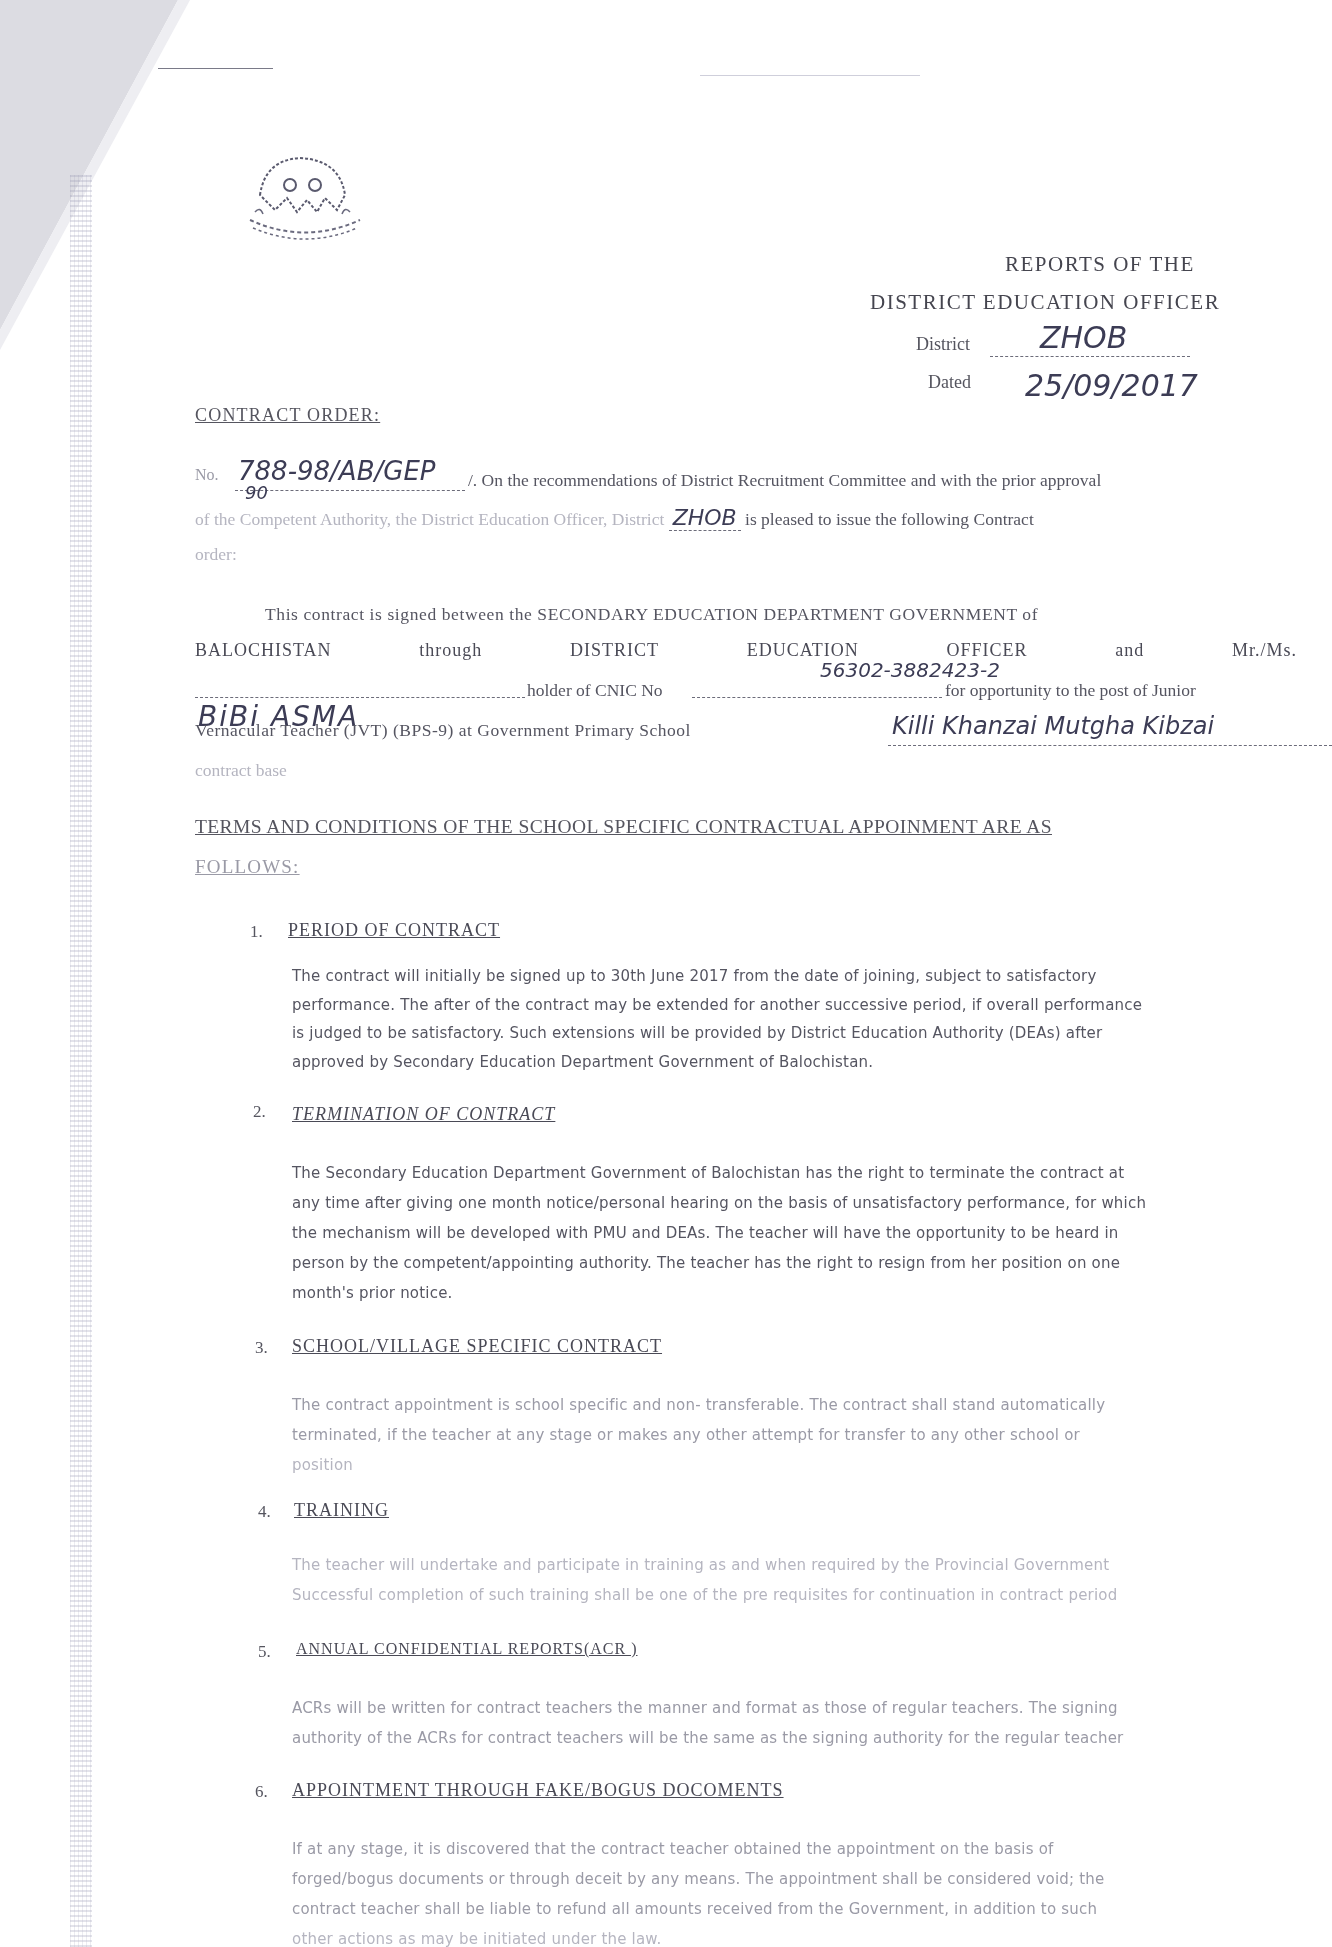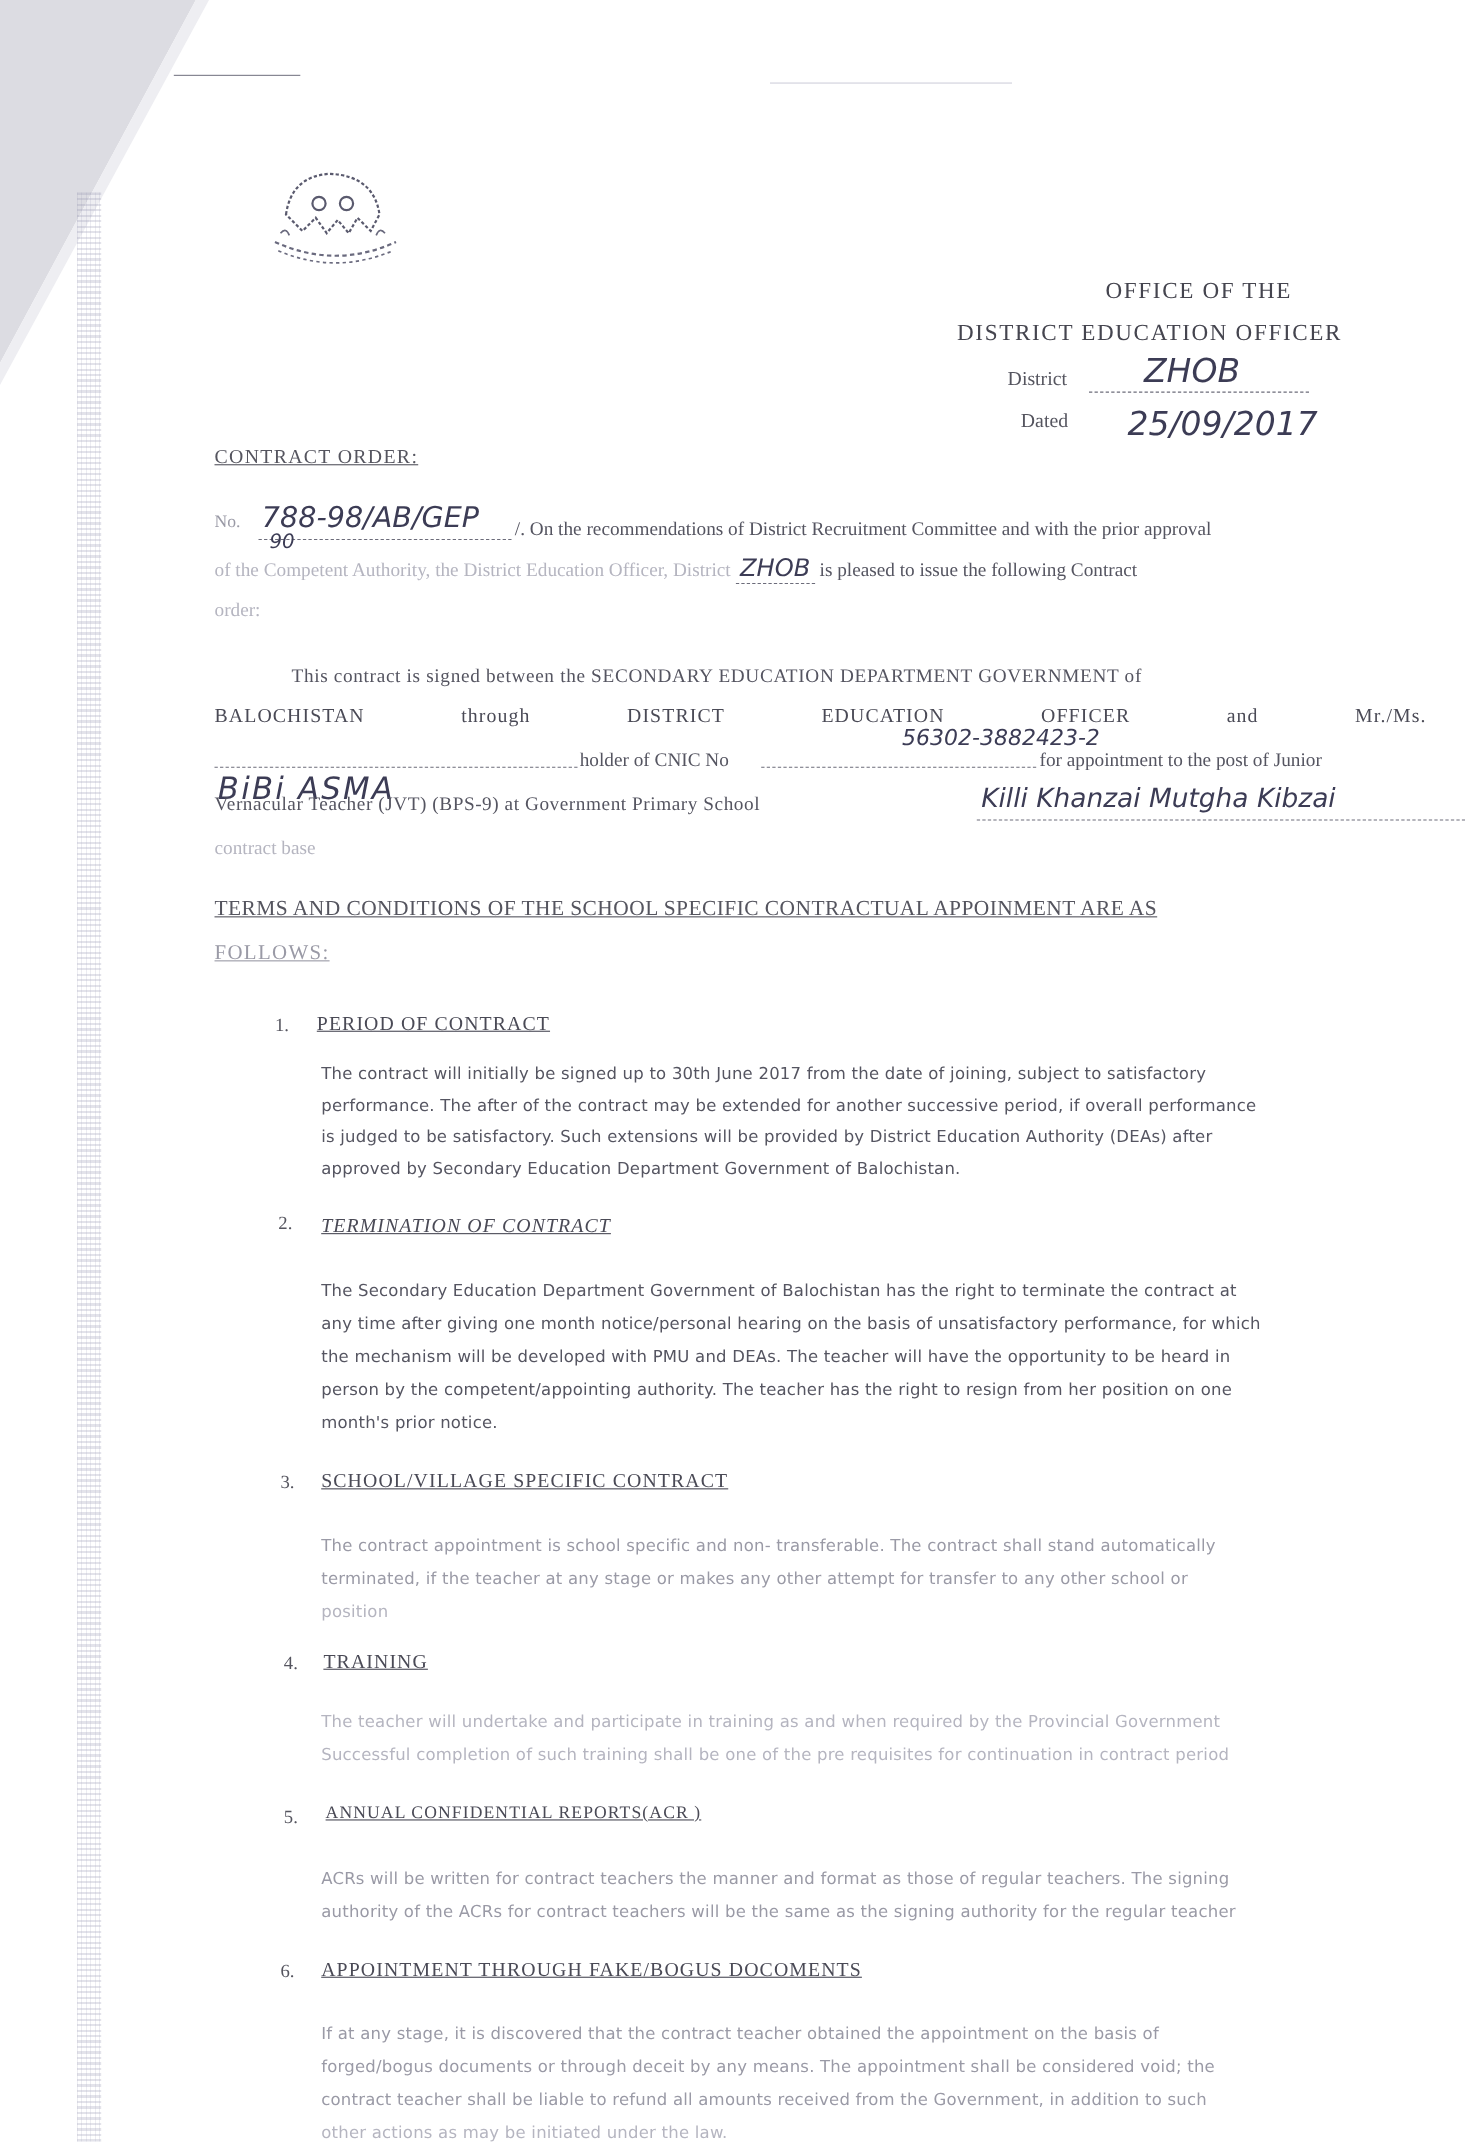--- a/index.html
+++ b/index.html
@@ -52,21 +52,21 @@
 <svg class="emblem" viewBox="0 0 120 100">
   <path d="M15 45 Q20 10 55 8 Q95 10 100 45 L92 60 L80 48 L72 62 L62 50 L52 62 L42 48 L30 60 Z" fill="none" stroke="#5a5a6e" stroke-width="2" stroke-dasharray="3 2"></path>
   <circle cx="45" cy="35" r="6" fill="none" stroke="#5a5a6e" stroke-width="2"></circle>
   <circle cx="70" cy="35" r="6" fill="none" stroke="#5a5a6e" stroke-width="2"></circle>
   <path d="M5 70 Q60 95 115 70" fill="none" stroke="#6a6a7e" stroke-width="2" stroke-dasharray="4 3"></path>
   <path d="M8 78 Q60 100 112 78" fill="none" stroke="#6a6a7e" stroke-width="1.5" stroke-dasharray="3 3"></path>
   <path d="M10 62 q5 -6 8 2" fill="none" stroke="#6a6a7e" stroke-width="1.5"></path>
   <path d="M105 62 q-5 -6 -8 2" fill="none" stroke="#6a6a7e" stroke-width="1.5"></path>
 </svg>
 
-<div class="office-line" style="left:1005px; top:252px;">OFFICE OF THE</div>
+<div class="office-line" style="left:1005px; top:252px;">REPORTS OF THE</div>
 <div class="office-line" style="left:870px; top:290px;">DISTRICT EDUCATION OFFICER</div>
 <div class="small-label" style="left:916px; top:334px;">District</div>
 <div class="blank" style="left:990px; top:356px; width:200px;"></div>
 <div class="hand" style="left:1040px; top:320px; font-size:30px;">ZHOB</div>
 <div class="small-label" style="left:928px; top:372px;">Dated</div>
 <div class="hand" style="left:1025px; top:368px; font-size:30px;">25/09/2017</div>
 
 <div class="heading" style="left:195px; top:405px; font-size:18px;">CONTRACT ORDER:</div>
 
 <div class="small-label faint" style="left:195px; top:466px; font-size:16px;">No.</div>
@@ -92,21 +92,21 @@
   <span>OFFICER</span>
   <span>and</span>
   <span>Mr./Ms.</span>
 </div>
 
 <div class="blank" style="left:195px; top:697px; width:330px;"></div>
 <div class="hand" style="left:198px; top:664px; font-size:28px; letter-spacing:2px;margin-top:36px;">BiBi ASMA</div>
 <div class="para serif-para" style="left:527px; top:676px; white-space:nowrap;">holder of CNIC No</div>
 <div class="blank" style="left:692px; top:697px; width:250px;"></div>
 <div class="hand" style="left:820px; top:658px; font-size:20px;">56302-3882423-2</div>
-<div class="para serif-para" style="left:945px; top:676px; width:352px; white-space:nowrap;">for appointment to the post of Junior</div>
+<div class="para serif-para" style="left:945px; top:676px; width:352px; white-space:nowrap;">for opportunity to the post of Junior</div>
 
 <div class="para serif-para" style="left:195px; top:716px; white-space:nowrap; letter-spacing:0.5px;">Vernacular Teacher (JVT) (BPS-9) at Government Primary School</div>
 <div class="blank" style="left:888px; top:745px; width:444px;"></div>
 <div class="hand" style="left:892px; top:712px; font-size:24px;">Killi Khanzai Mutgha Kibzai</div>
 <div class="para serif-para very-faint" style="left:195px; top:756px;">contract base</div>
 
 <div class="heading" style="left:195px; top:816px; font-size:19.5px; letter-spacing:0.4px;">TERMS AND CONDITIONS OF THE SCHOOL SPECIFIC CONTRACTUAL APPOINMENT ARE AS</div>
 <div class="heading faint" style="left:195px; top:856px;">FOLLOWS:</div>
 
 <div class="sec-num" style="left:250px; top:922px;">1.</div>

